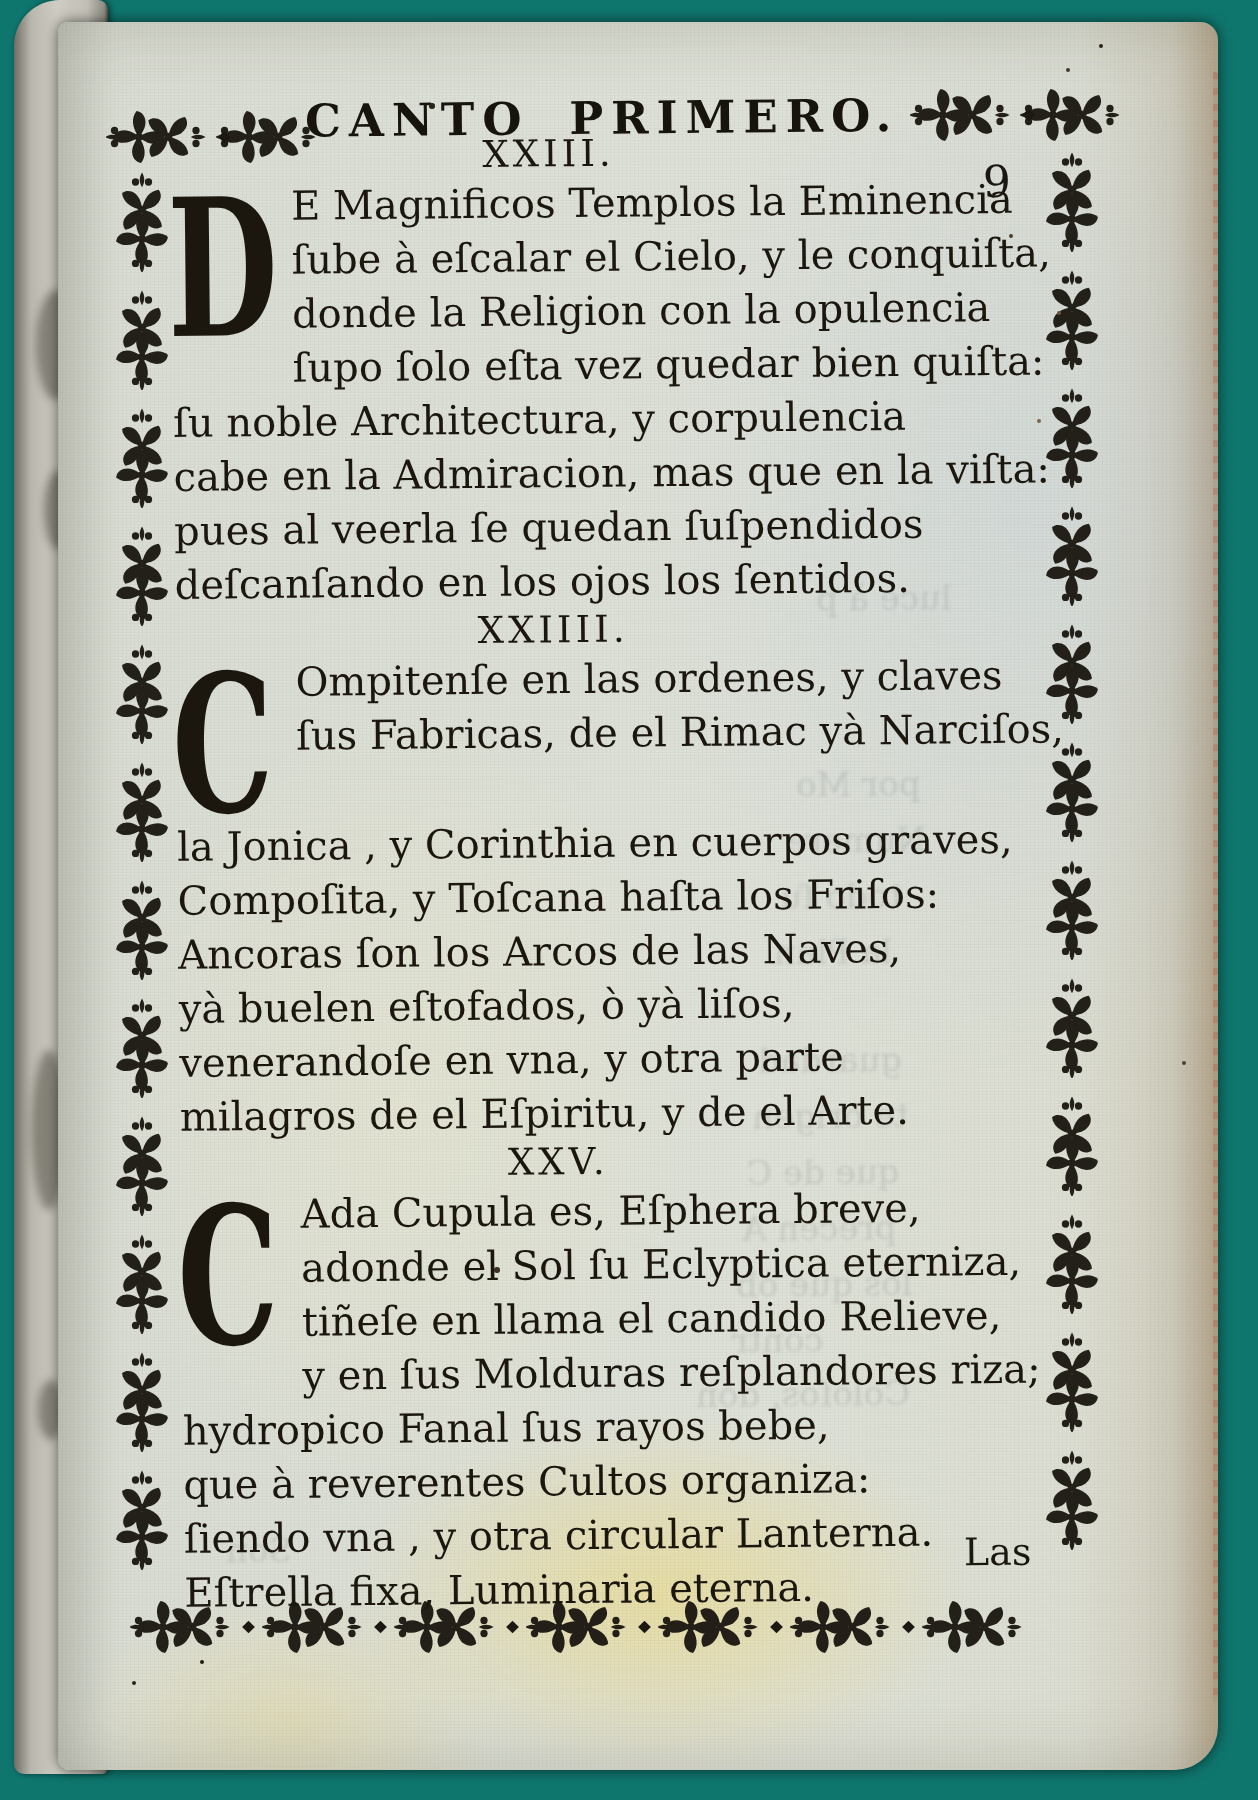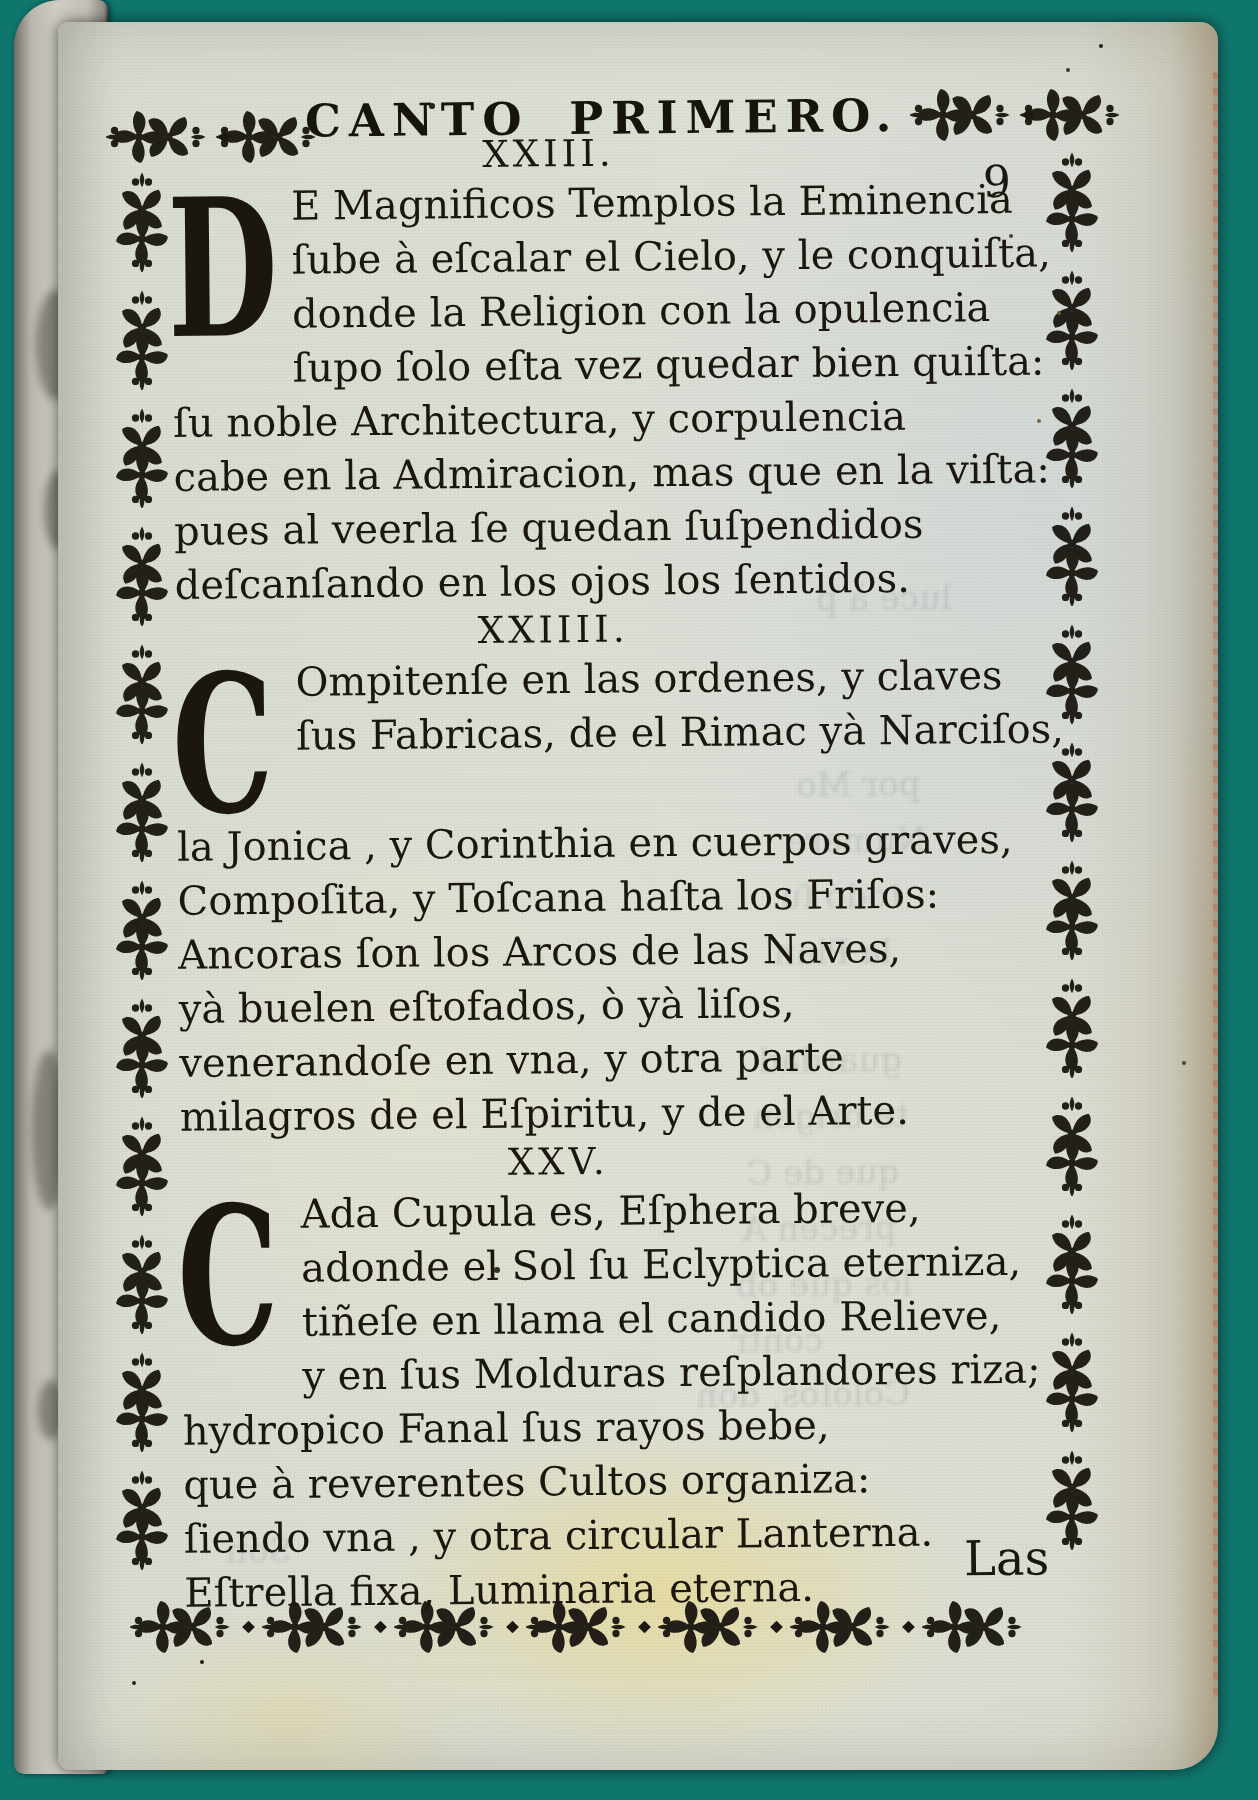--- a/index.html
+++ b/index.html
@@ -53,21 +53,21 @@
   .poem{position:absolute;left:118px;top:110px;width:906px;font-size:40px;line-height:54px;
     color:#1b170f;}
   .stanza-num{text-align:center;padding-right:150px;font-size:37px;line-height:44px;
     letter-spacing:4px;font-weight:500;}
   .stanza{margin:0;}
   .dropcap{float:left;width:114px;height:156px;position:relative;margin:8px 10px 0 -4px;}
   .dropcap span{position:absolute;left:0;top:-14px;font-size:212px;line-height:1;font-weight:bold;
     transform:scale(0.60,0.90);transform-origin:left top;letter-spacing:0;}
   .vline{white-space:nowrap;}
 
-  .catchword{position:absolute;left:898px;top:1512px;font-size:48px;}
+  .catchword{position:absolute;left:898px;top:1512px;font-size:38px;}
 
   
   .ghost{position:absolute;font-size:34px;color:rgba(55,66,78,.75);opacity:.17;
     filter:blur(1.6px);transform:scaleX(-1) rotate(.6deg);white-space:nowrap;}
 
   
   .fleuron-v{width:52px;height:102px;}
   .chain-v{position:absolute;display:flex;flex-direction:column;gap:16px;align-items:center;}
   #border-left{left:58px;top:148px;}
   #border-right{left:988px;top:128px;}

